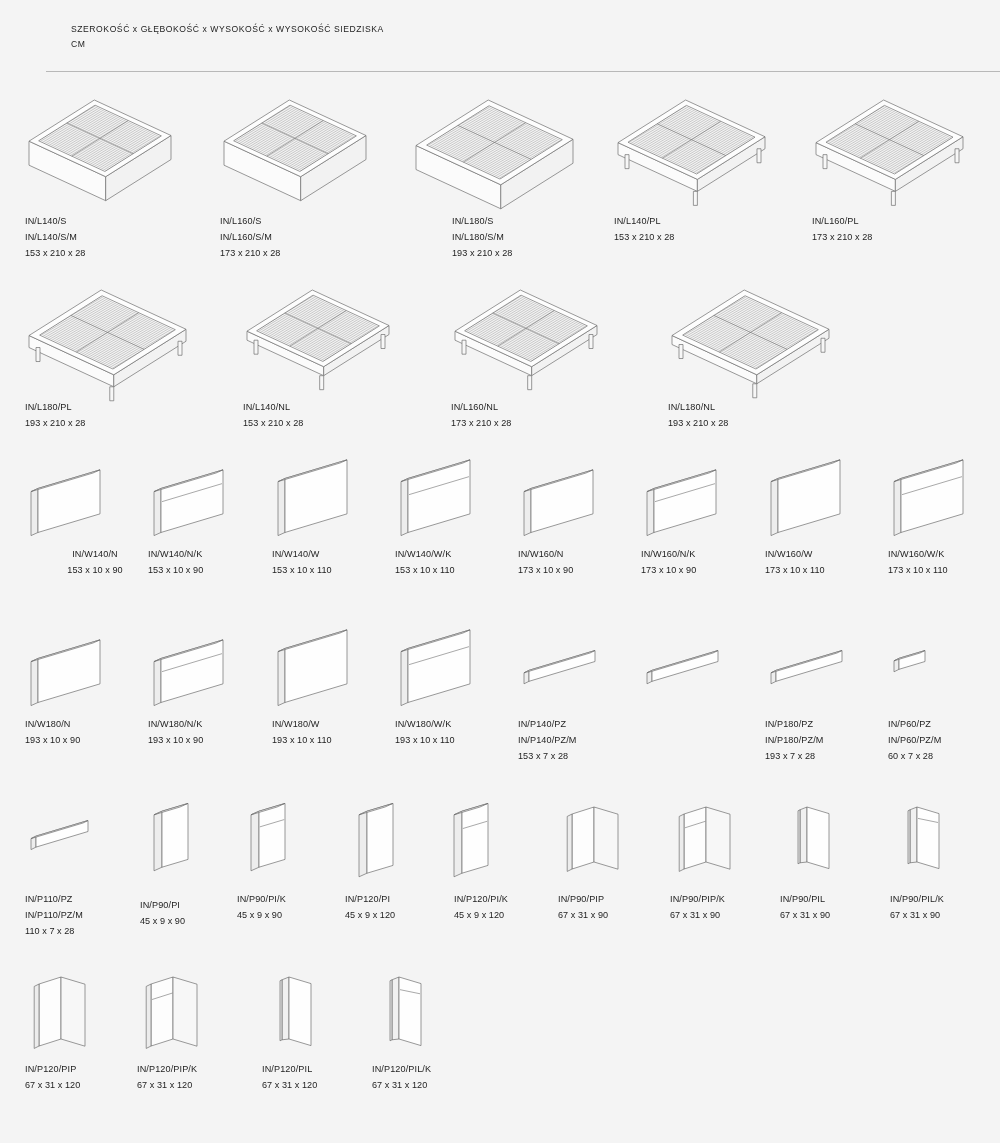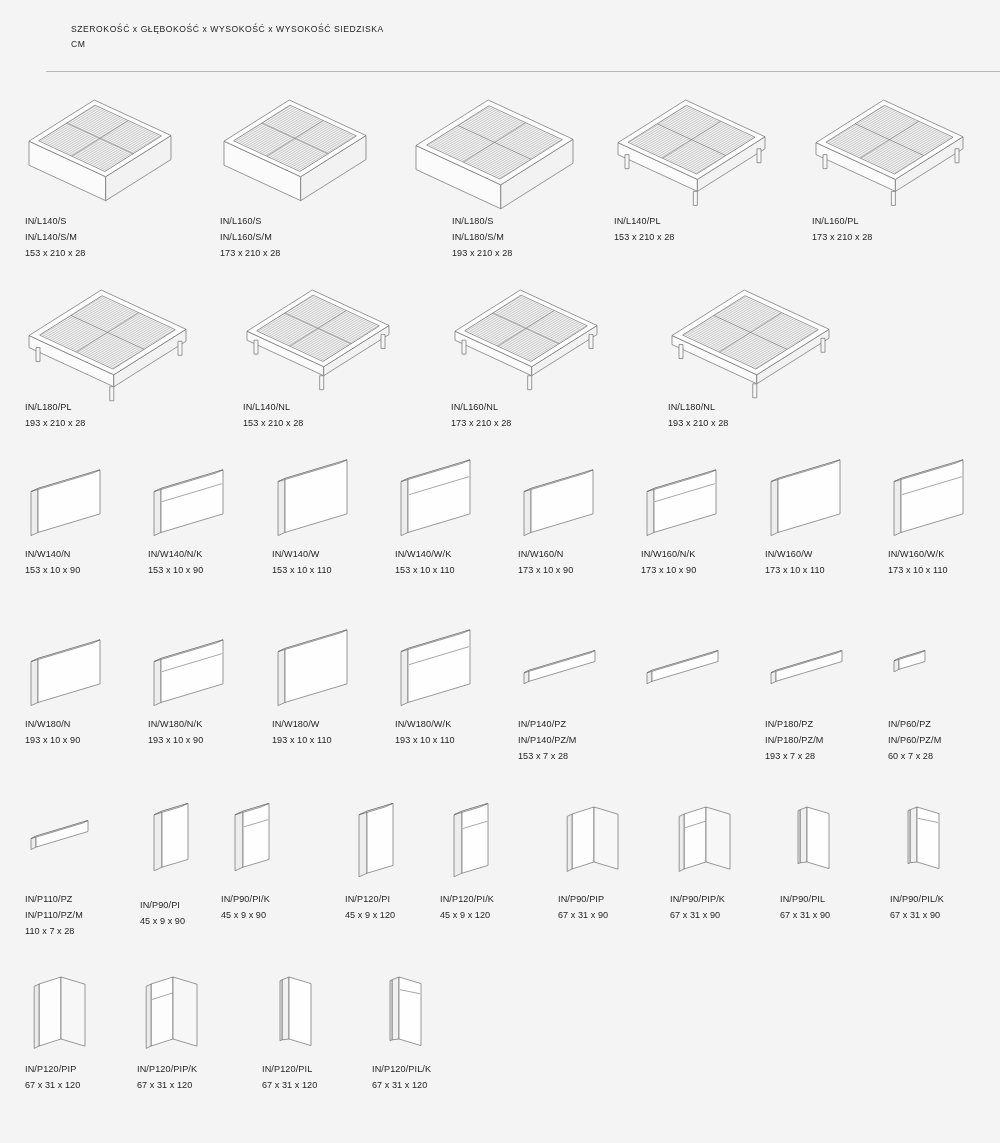--- a/index.html
+++ b/index.html
@@ -303,21 +303,21 @@
         <div class="cell" style="left: 25px; width: 140px;">
           <div class="art" style="width: 88px; height: 80px;">
             <svg width="88" height="80" viewBox="0 0 88 80">
               <g fill="#ffffff" stroke="#6f6f6f" stroke-width="0.7" stroke-linejoin="round">
                 <path d="M6,34.599999999999994 L13,31.449999999999996 L13,75.44999999999999 L6,78.6 Z" fill="#ededed"></path>
                 <path d="M13,31.449999999999996 L75,12.85 L75,56.85 L13,75.44999999999999 Z" fill="#fefefe"></path>
                 <path d="M6,34.599999999999994 L13,31.449999999999996 L75,12.85 L68,16 Z" fill="#fafafa"></path>
               </g>
             </svg>
           </div>
-          <div class="labels" style="top: 90px;">
+          <div class="labels" style="top: 90px; text-align: center;">
             <div class="label-line">IN/W140/N</div>
             <div class="label-line dim">153 x 10 x 90</div>
           </div>
         </div>
         <div class="cell" style="left: 148px; width: 140px;">
           <div class="art" style="width: 88px; height: 80px;">
             <svg width="88" height="80" viewBox="0 0 88 80">
               <g fill="#ffffff" stroke="#6f6f6f" stroke-width="0.7" stroke-linejoin="round">
                 <path d="M6,34.599999999999994 L13,31.449999999999996 L13,75.44999999999999 L6,78.6 Z" fill="#ededed"></path>
                 <path d="M13,31.449999999999996 L75,12.85 L75,56.85 L13,75.44999999999999 Z" fill="#fefefe"></path>
@@ -573,21 +573,21 @@
                 <path d="M22,14.200000000000001 L48,6.4 L48,62.4 L22,70.2 Z" fill="#fefefe"></path>
                 <path d="M14,17.8 L22,14.200000000000001 L48,6.4 L40,10 Z" fill="#fafafa"></path>
               </g>
             </svg>
           </div>
           <div class="labels" style="top: 95px; margin-top: 6px;">
             <div class="label-line">IN/P90/PI</div>
             <div class="label-line dim">45 x 9 x 90</div>
           </div>
         </div>
-        <div class="cell" style="left: 221px; width: 140px;">
+        <div class="cell" style="left: 237px; width: 140px;">
           <div class="art" style="width: 88px; height: 85px;">
             <svg width="88" height="85" viewBox="0 0 88 85">
               <g fill="#ffffff" stroke="#6f6f6f" stroke-width="0.7" stroke-linejoin="round">
                 <path d="M14,17.8 L22,14.200000000000001 L22,70.2 L14,73.8 Z" fill="#ededed"></path>
                 <path d="M22,14.200000000000001 L48,6.4 L48,62.4 L22,70.2 Z" fill="#fefefe"></path>
                 <path d="M14,17.8 L22,14.200000000000001 L48,6.4 L40,10 Z" fill="#fafafa"></path>
                 <path d="M22.8,29.880000000000003 L47.2,22.580000000000002" fill="none" stroke="#6f6f6f" stroke-width="0.6"></path>
               </g>
             </svg>
           </div>
@@ -615,21 +615,21 @@
           <div class="art" style="width: 88px; height: 85px;">
             <svg width="88" height="85" viewBox="0 0 88 85">
               <g fill="#ffffff" stroke="#6f6f6f" stroke-width="0.7" stroke-linejoin="round">
                 <path d="M14,17.8 L22,14.200000000000001 L22,76.2 L14,79.8 Z" fill="#ededed"></path>
                 <path d="M22,14.200000000000001 L48,6.4 L48,68.4 L22,76.2 Z" fill="#fefefe"></path>
                 <path d="M14,17.8 L22,14.200000000000001 L48,6.4 L40,10 Z" fill="#fafafa"></path>
                 <path d="M22.8,31.560000000000002 L47.2,24.26" fill="none" stroke="#6f6f6f" stroke-width="0.6"></path>
               </g>
             </svg>
           </div>
-          <div class="labels" style="top: 95px;">
+          <div class="labels" style="top: 95px; margin-left: 14px;">
             <div class="label-line">IN/P120/PI/K</div>
             <div class="label-line dim">45 x 9 x 120</div>
           </div>
         </div>
         <div class="cell" style="left: 558px; width: 140px;">
           <div class="art" style="width: 88px; height: 85px;">
             <svg width="88" height="85" viewBox="0 0 88 85">
               <g fill="#ffffff" stroke="#6f6f6f" stroke-width="0.7" stroke-linejoin="round">
                 <path d="M14,17.04 L36,10 L36,65 L14,72.03999999999999 Z" fill="#fdfdfd"></path>
                 <path d="M14,17.04 L9.2,19.439999999999998 L9.2,74.44 L14,72.03999999999999 Z" fill="#ececec"></path>

